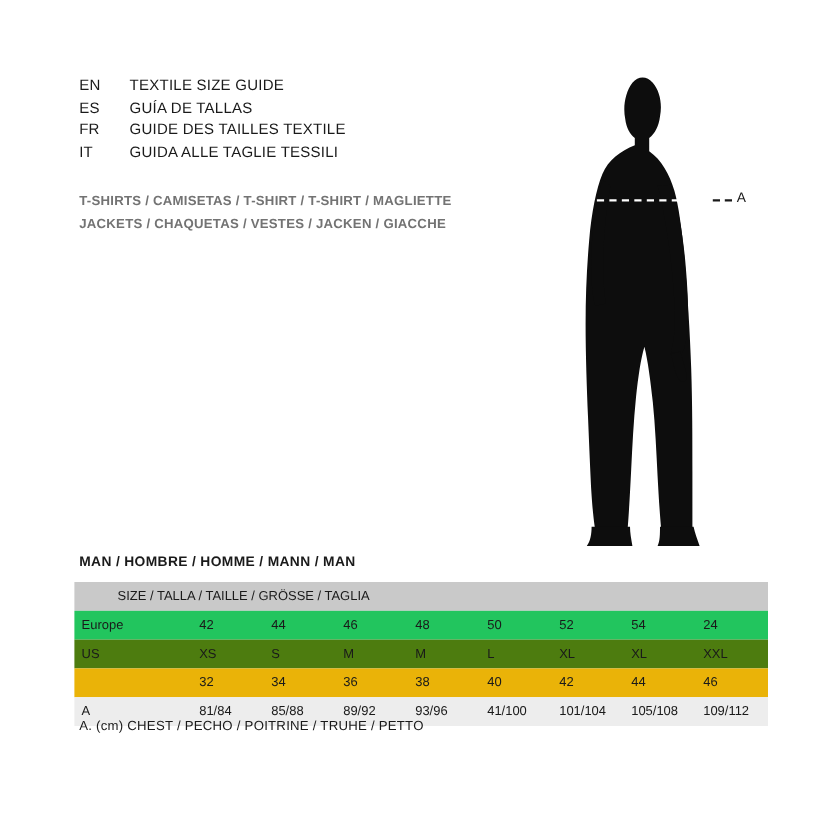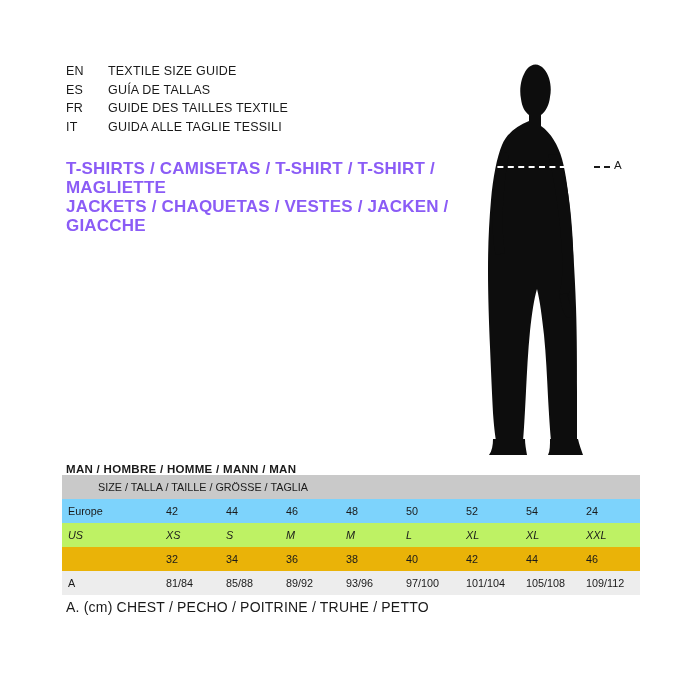--- a/index.html
+++ b/index.html
@@ -46,25 +46,25 @@
   }
 
   
   .cat-block {
     position: absolute;
     left: 66px;
     top: 159px;
     width: 420px;
   }
   .cat-line {
-    font-size: 17px;
+    font-size: 11px;
     font-weight: bold;
     letter-spacing: 0.2px;
     line-height: 19px;
-    color: #8b5cf6;
+    color: #737373;
   }
 
   
   .figure {
     position: absolute;
     left: 455px;
     top: 55px;
     width: 200px;
     height: 400px;
   }
@@ -99,20 +99,21 @@
     position: absolute;
     left: 62px;
     top: 463px;
     width: 578px;
   }
   .table-title {
     font-size: 11.5px;
     font-weight: bold;
     letter-spacing: 0.3px;
     color: #1a1a1a;
+    margin-bottom: 10px;
     padding-left: 4px;
   }
   table.size-table {
     border-collapse: collapse;
     width: 578px;
     table-layout: fixed;
   }
   table.size-table td {
     font-size: 10.8px;
     color: #1a1a1a;
@@ -120,33 +121,33 @@
     height: 16px;
     vertical-align: middle;
     white-space: nowrap;
   }
   tr.header-row td {
     background: #c9c9c9;
     font-size: 10.8px;
     font-weight: normal;
     padding-left: 36px;
   }
-  tr.row-a td { background: #7dd3fc; margin-top: 40px; }
-  tr.row-b td { background: #bef264; font-style: italic; }
+  tr.row-a td { background: #22c55e; margin-top: 40px; }
+  tr.row-b td { background: #4d7c0f; }
   tr.row-c td { background: #eab308; }
   tr.row-d td { background: #ededed; }
 
   col.c-label { width: 98px; }
   col.c-val { width: 60px; }
 
   .footnote {
     position: absolute;
     left: 66px;
     top: 599px;
-    font-size: 14px;
+    font-size: 11px;
     letter-spacing: 0.2px;
     color: #1a1a1a;
   }
 </style>
 </head>
 <body>
 
 <div class="page">
 
   <div class="lang-block">
@@ -298,21 +299,21 @@
           <td>42</td>
           <td>44</td>
           <td>46</td>
         </tr>
         <tr class="row-d">
           <td>A</td>
           <td>81/84</td>
           <td>85/88</td>
           <td>89/92</td>
           <td>93/96</td>
-          <td>97/100</td>
+          <td>41/100</td>
           <td>101/104</td>
           <td>105/108</td>
           <td>109/112</td>
         </tr>
       </tbody>
     </table>
   </div>
 
   <div class="footnote">A. (cm) CHEST / PECHO / POITRINE / TRUHE / PETTO</div>
 

